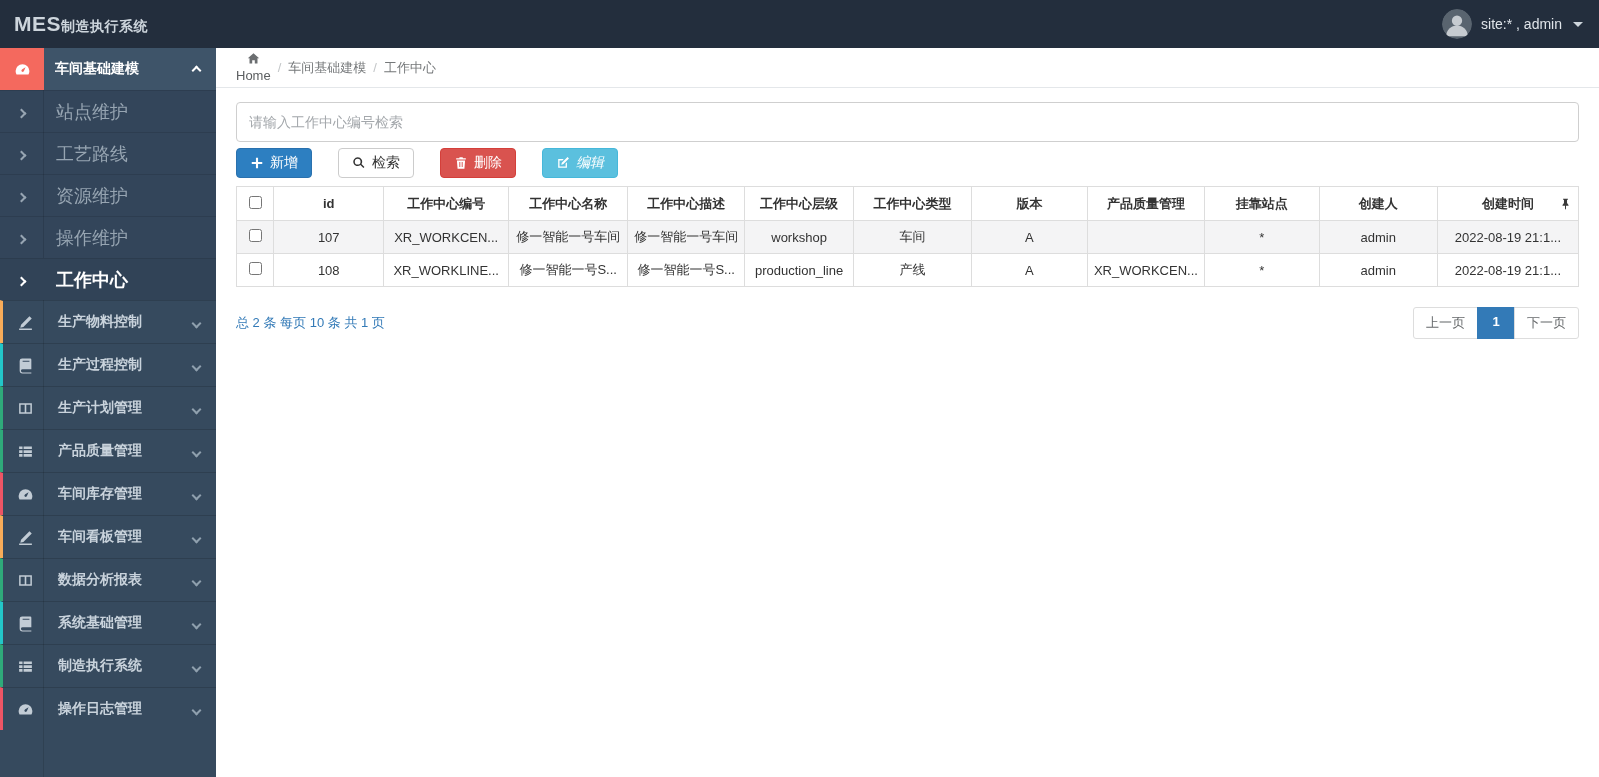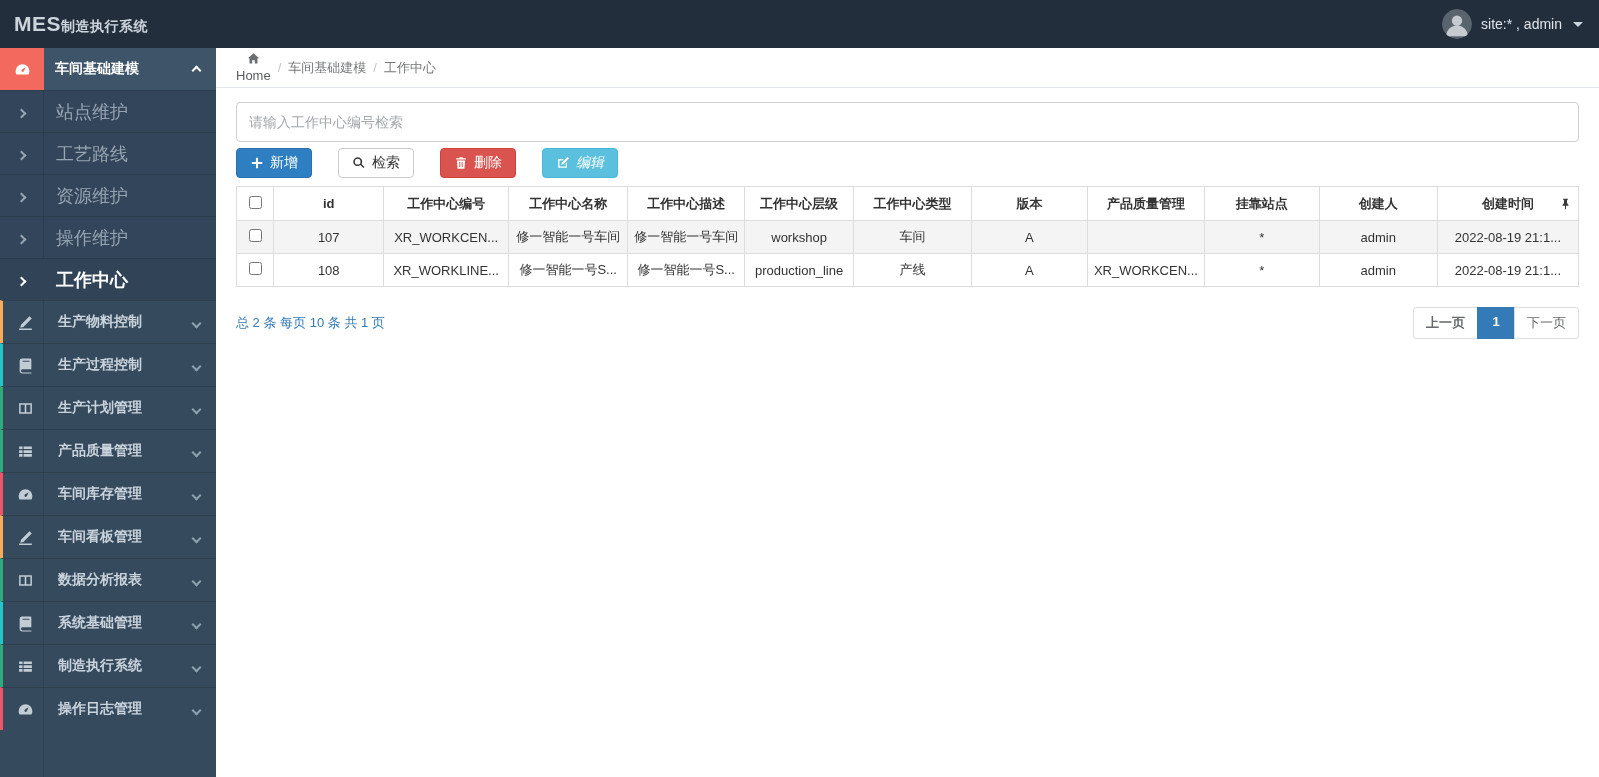--- a/index.html
+++ b/index.html
@@ -62,21 +62,21 @@
   .grid th { height:34px; font-weight:bold; position:relative; cursor:pointer; background:#fff; }
   .grid td { height:33px; }
   .grid tr.striped td { background:#f4f4f5; }
   .grid input[type=checkbox] { width:13px; height:13px; cursor:pointer; }
   .pin { position:absolute; right:6px; top:50%; transform:translateY(-50%); width:13px; height:13px; fill:#3a3a3a; cursor:pointer; }
 
   .pager-row { display:flex; justify-content:space-between; align-items:center; margin-top:20px; }
   .summary { color:#337ab7; font-size:13px; }
   .pages { display:flex; }
   .page-btn { min-width:38px; padding:6px 12px; font-size:13px; color:#676a6c; background:#fff; border:1px solid #ddd; margin-left:-1px; text-align:center; cursor:pointer; }
-  .page-btn.first { border-radius:3px 0 0 3px; margin-left:0;font-weight:bold; }
+  .page-btn.first { border-radius:3px 0 0 3px; margin-left:0; }
   .page-btn.last { border-radius:0 3px 3px 0; }
   .page-btn.active { background:#337ab7; border-color:#337ab7; color:#fff; font-weight:bold; }
 </style>
 </head>
 <body>
 
 <div class="topbar">
   <div class="logo">
     <span class="big">MES</span>
       <span class="small">制造执行系统</span>

